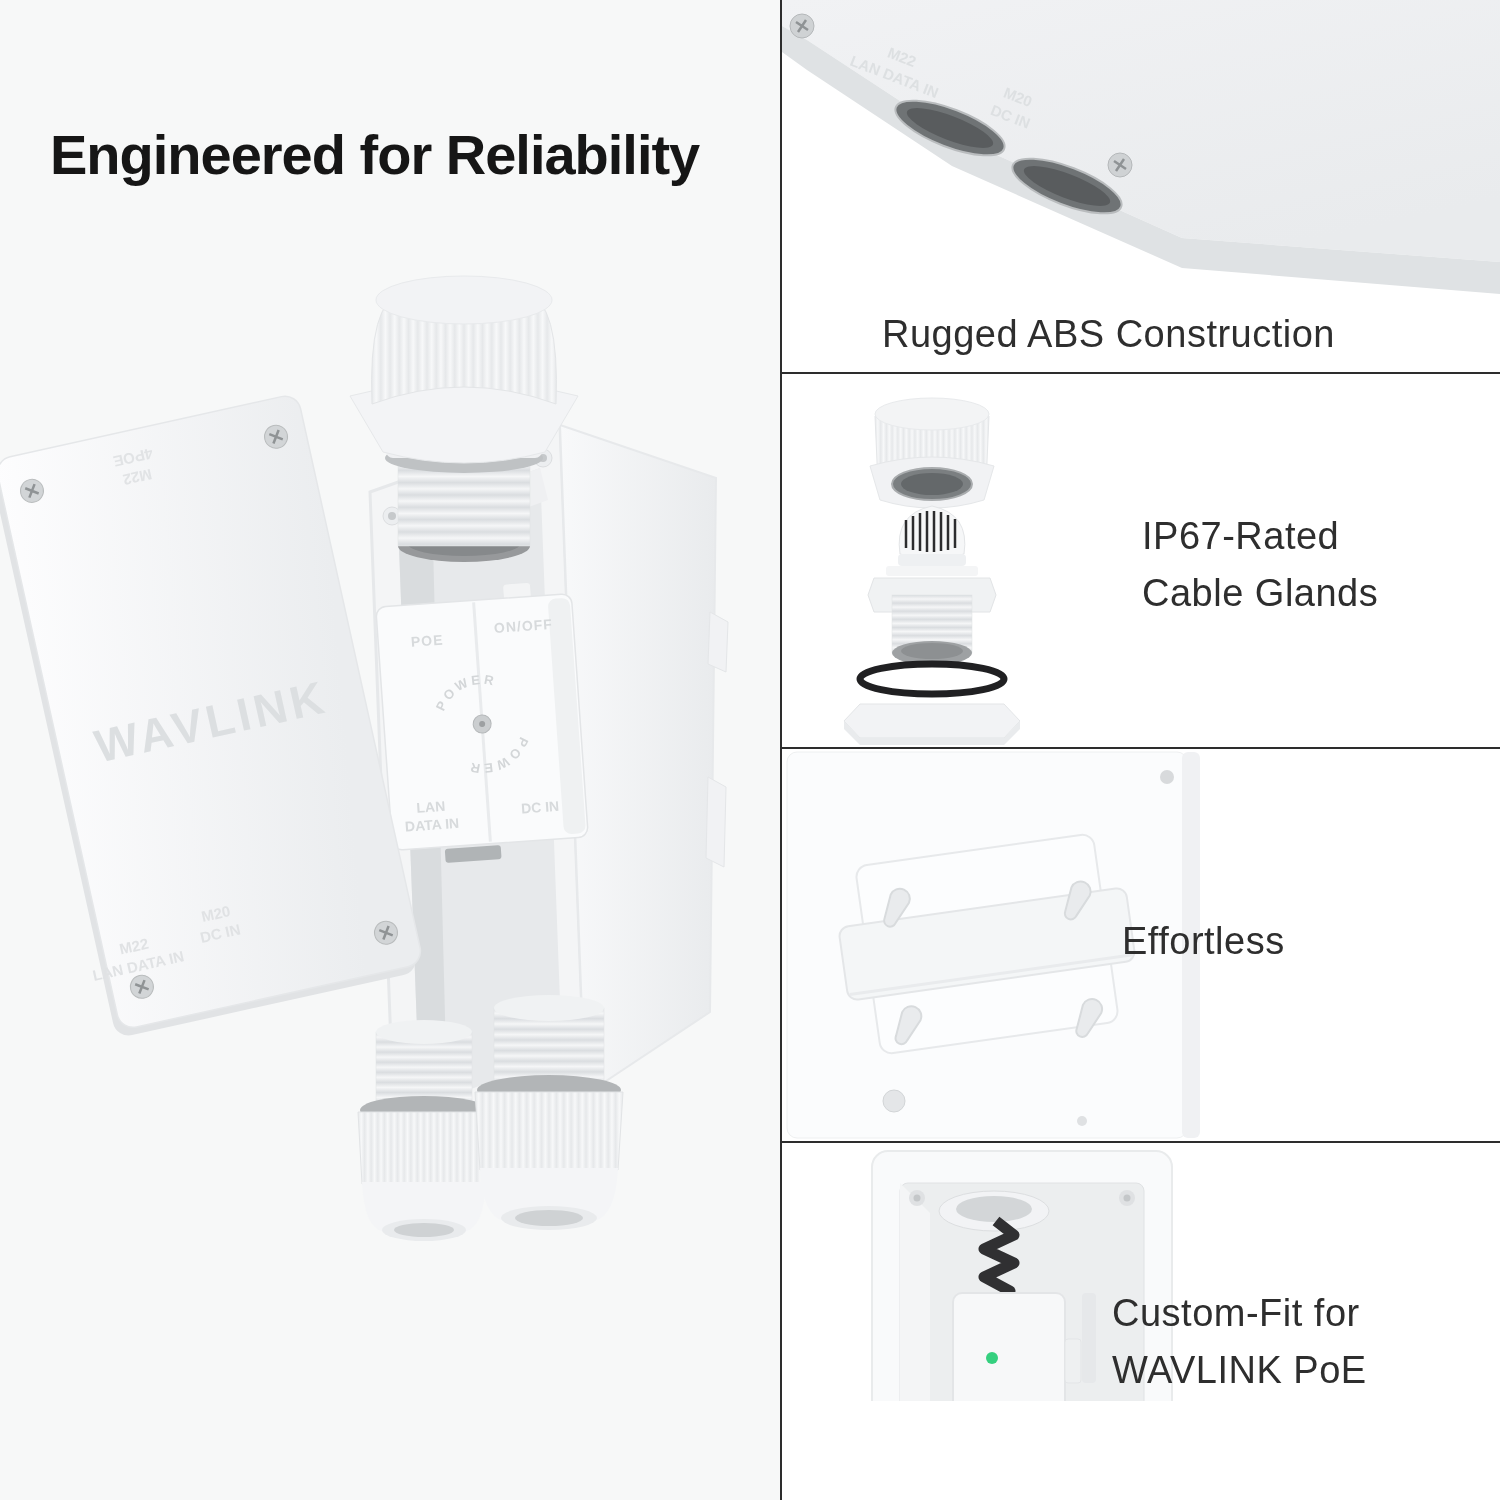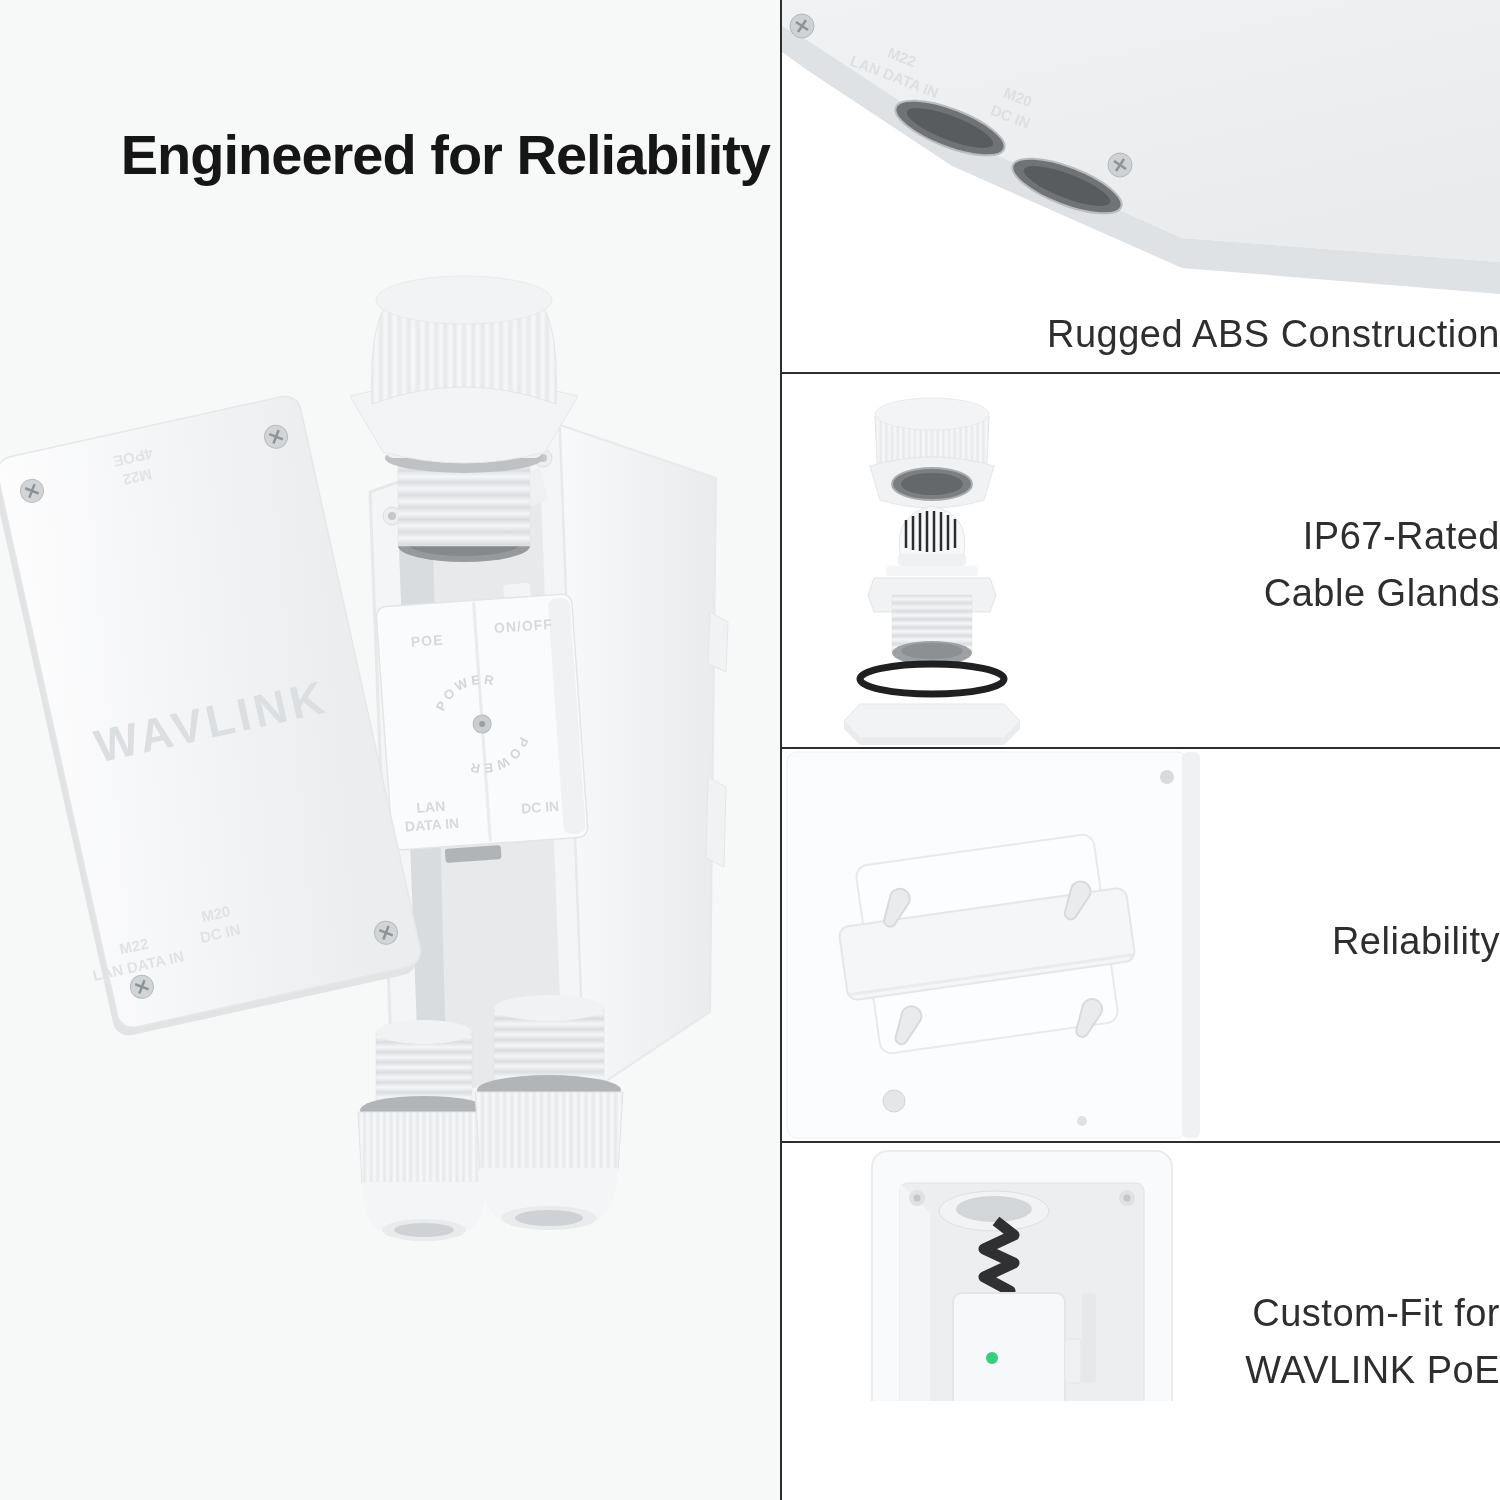--- a/index.html
+++ b/index.html
@@ -1,26 +1,26 @@
 <!DOCTYPE html>
 <html><head>
 <meta charset="utf-8">
 <style>
   html,body{margin:0;padding:0;}
   .stage{position:relative;width:1500px;height:1500px;background:#ffffff;overflow:hidden;
          font-family:"Liberation Sans", sans-serif;}
   .hero-section{position:absolute;left:0;top:0;width:780px;height:1500px;background:#f7f8f8;}
   .page-title{position:absolute;left:50px;top:122px;width:720px;margin:0;
-              font-size:56px;font-weight:bold;letter-spacing:-1px;color:#161616;text-align:right;}
+              font-size:56px;font-weight:bold;letter-spacing:-1px;color:#161616;}
   .illus{position:absolute;display:block;}
   .right-column{position:absolute;left:782px;top:0;width:718px;height:1500px;background:#ffffff;}
   .v-divider{position:absolute;left:780px;top:0;width:2px;height:1500px;background:#2d2d2d;}
   .h-divider{position:absolute;left:0;width:718px;height:2px;background:#2d2d2d;}
   .panel{position:absolute;left:0;width:718px;overflow:hidden;background:#ffffff;}
-  .caption{position:absolute;text-align:right;font-size:38px;line-height:57px;
+  .caption{position:absolute;text-align:left;font-size:38px;line-height:57px;
            color:#2e2e2e;letter-spacing:0.5px;font-weight:400;}
   svg text{font-family:"Liberation Sans", sans-serif;}
 </style>
 </head>
 <body>
 
 <div class="stage">
 
   <section class="hero-section">
     <h1 class="page-title">Engineered for Reliability</h1>
@@ -234,21 +234,21 @@
           <line x1="62" y1="226" x2="348" y2="226" stroke="#e9ebed" stroke-width="3"></line>
           <g fill="#e9ebed" stroke="#d8dbdd" stroke-width="2">
             <path transform="translate(125,138) rotate(32)" d="M-10,0 a10,10 0 1 1 20,0 l-4,24 a6,6 0 0 1 -12,0 z"></path>
             <path transform="translate(305,156) rotate(32)" d="M-10,0 a10,10 0 1 1 20,0 l-4,24 a6,6 0 0 1 -12,0 z"></path>
             <path transform="translate(120,256) rotate(32)" d="M-10,0 a10,10 0 1 1 20,0 l-4,24 a6,6 0 0 1 -12,0 z"></path>
             <path transform="translate(300,274) rotate(32)" d="M-10,0 a10,10 0 1 1 20,0 l-4,24 a6,6 0 0 1 -12,0 z"></path>
           </g>
         </g>
       </svg>
       <div class="caption" style="left:340px;right:0;top:164px">
-        <div>Reliability</div>
+        <div>Effortless</div>
       </div>
     </div>
     <div class="h-divider" style="top:1141px"></div>
 
     <div class="panel" style="top:1143px;height:258px">
       <svg class="illus" style="left:0;top:0" width="420" height="357" viewBox="0 0 420 357">
         <rect x="90" y="8" width="300" height="309" rx="16" fill="#f9fafb" stroke="#e9ebec" stroke-width="2"></rect>
         <rect x="118" y="40" width="244" height="250" rx="8" fill="#eceeef" stroke="#e0e2e4"></rect>
         <polygon points="118,40 148,70 148,262 118,290" fill="#f4f5f6"></polygon>
         <circle cx="135" cy="55" r="8" fill="#dfe1e3"></circle>

